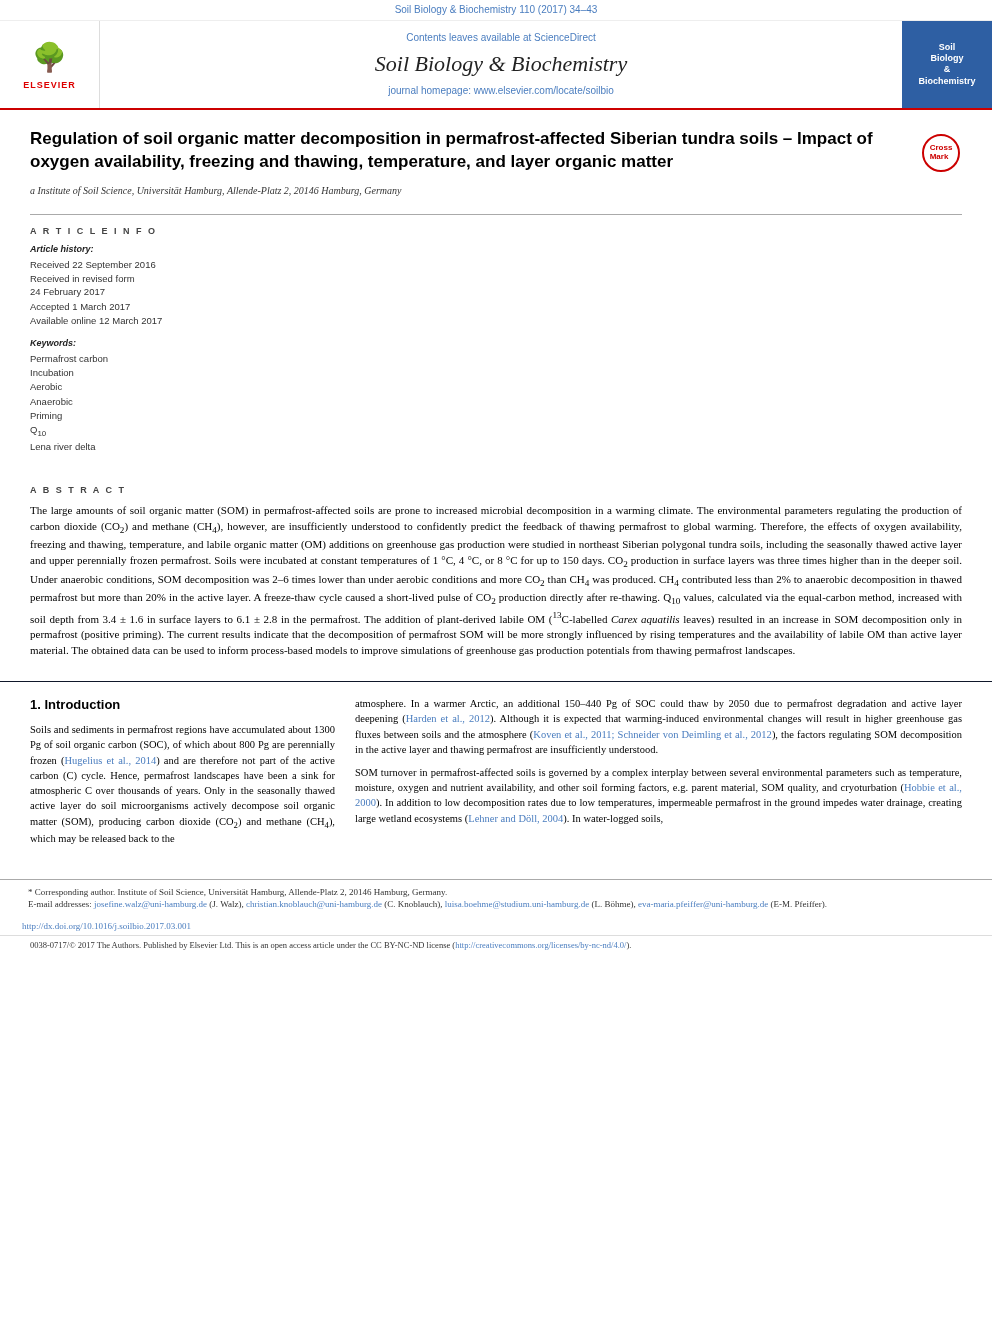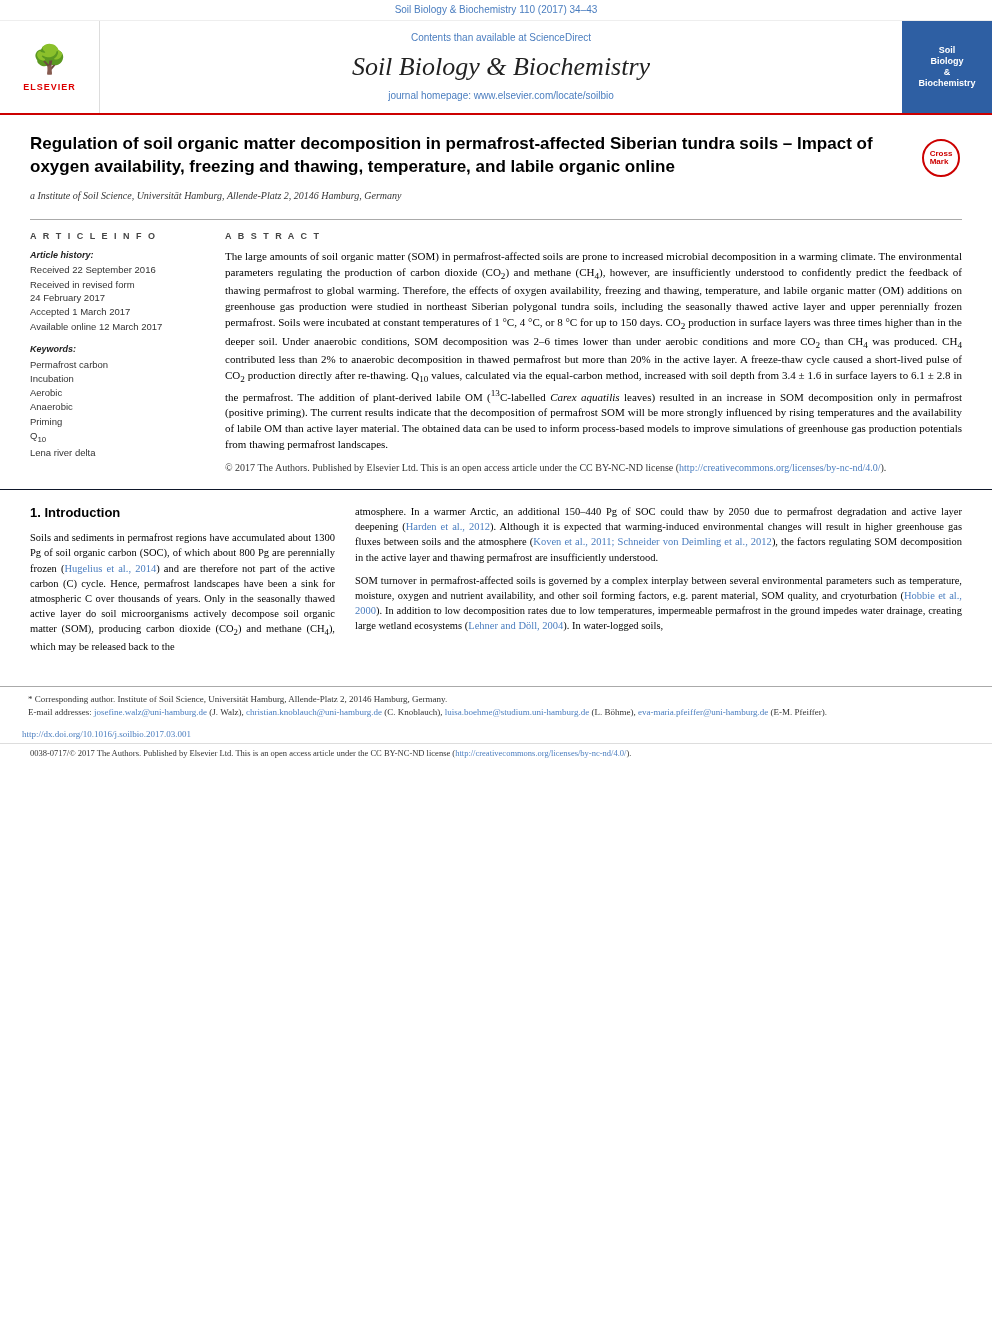--- a/index.html
+++ b/index.html
@@ -57,21 +57,21 @@
     .sciencedirect-link {
       font-size: 10px;
       color: #4a7dbf;
       font-family: Arial, sans-serif;
       margin-bottom: 4px;
     }
 
     .sciencedirect-link a { color: #4a7dbf; text-decoration: none; }
 
     .journal-name-big {
-      font-size: 26px;
+      font-size: 22px;
       font-family: 'Times New Roman', serif;
       color: #222;
       font-style: italic;
       margin-bottom: 4px;
     }
 
     .journal-homepage {
       font-size: 10px;
       color: #4a7dbf;
       font-family: Arial, sans-serif;
@@ -160,20 +160,21 @@
       margin-bottom: 2px;
     }
 
     
     .article-body {
       display: flex;
       gap: 20px;
       margin-top: 14px;
       border-top: 1px solid #aaa;
       padding-top: 10px;
+      flex-direction: column;
     }
 
     .article-info-col {
       width: 175px;
       flex-shrink: 0;
       font-size: 10px;
       font-family: Arial, sans-serif;
     }
 
     .section-label {
@@ -319,42 +320,42 @@
 
 <div class="header-banner">
 
   <div class="elsevier-logo-area">
     <div class="elsevier-tree">🌳</div>
     <div class="elsevier-text">ELSEVIER</div>
   </div>
 
   <div class="journal-title-area">
     <div class="sciencedirect-link">
-      <span>Contents than available at</span>
+      <span>Contents leaves available at</span>
       <a href="#">ScienceDirect</a>
     </div>
     <div class="journal-name-big">Soil Biology &amp; Biochemistry</div>
     <div class="journal-homepage">
       <span>journal homepage:</span>
       <a href="#">www.elsevier.com/locate/soilbio</a>
     </div>
   </div>
 
   <div class="journal-logo-right">
     <div class="journal-logo-box">
       <div class="sbb-logo">Soil<br>Biology<br>&amp;<br>Biochemistry</div>
     </div>
   </div>
 </div>
 
 <div class="article-container">
 
   <div class="article-top">
     <div class="article-title-block">
-      <div class="article-title">Regulation of soil organic matter decomposition in permafrost-affected Siberian tundra soils – Impact of oxygen availability, freezing and thawing, temperature, and labile organic online</div>
+      <div class="article-title">Regulation of soil organic matter decomposition in permafrost-affected Siberian tundra soils – Impact of oxygen availability, freezing and thawing, temperature, and layer organic matter</div>
 
 
       <div class="affiliation">a Institute of Soil Science, Universität Hamburg, Allende-Platz 2, 20146 Hamburg, Germany</div>
     </div>
 
     <div class="crossmark-badge">
       <div class="crossmark-circle">
         <span>Cross<br>Mark</span>
       </div>
     </div>
@@ -388,23 +389,20 @@
           Lena river delta
         </div>
       </div>
     </div>
 
     <div class="abstract-col">
       <div class="section-label">A B S T R A C T</div>
       <div class="abstract-text">
         The large amounts of soil organic matter (SOM) in permafrost-affected soils are prone to increased microbial decomposition in a warming climate. The environmental parameters regulating the production of carbon dioxide (CO<sub>2</sub>) and methane (CH<sub>4</sub>), however, are insufficiently understood to confidently predict the feedback of thawing permafrost to global warming. Therefore, the effects of oxygen availability, freezing and thawing, temperature, and labile organic matter (OM) additions on greenhouse gas production were studied in northeast Siberian polygonal tundra soils, including the seasonally thawed active layer and upper perennially frozen permafrost. Soils were incubated at constant temperatures of 1 °C, 4 °C, or 8 °C for up to 150 days. CO<sub>2</sub> production in surface layers was three times higher than in the deeper soil. Under anaerobic conditions, SOM decomposition was 2–6 times lower than under aerobic conditions and more CO<sub>2</sub> than CH<sub>4</sub> was produced. CH<sub>4</sub> contributed less than 2% to anaerobic decomposition in thawed permafrost but more than 20% in the active layer. A freeze-thaw cycle caused a short-lived pulse of CO<sub>2</sub> production directly after re-thawing. Q<sub>10</sub> values, calculated via the equal-carbon method, increased with soil depth from 3.4 ± 1.6 in surface layers to 6.1 ± 2.8 in the permafrost. The addition of plant-derived labile OM (<sup>13</sup>C-labelled <em>Carex aquatilis</em> leaves) resulted in an increase in SOM decomposition only in permafrost (positive priming). The current results indicate that the decomposition of permafrost SOM will be more strongly influenced by rising temperatures and the availability of labile OM than active layer material. The obtained data can be used to inform process-based models to improve simulations of greenhouse gas production potentials from thawing permafrost landscapes.
       </div>
-      <div class="open-access-notice">
-        © 2017 The Authors. Published by Elsevier Ltd. This is an open access article under the CC BY-NC-ND license (<a href="#">http://creativecommons.org/licenses/by-nc-nd/4.0/</a>).
-      </div>
     </div>
 
   </div>
 </div>
 
 <div class="intro-section">
 
   <div class="intro-left">
     <div class="section-number-title">
       <span>1.</span>

